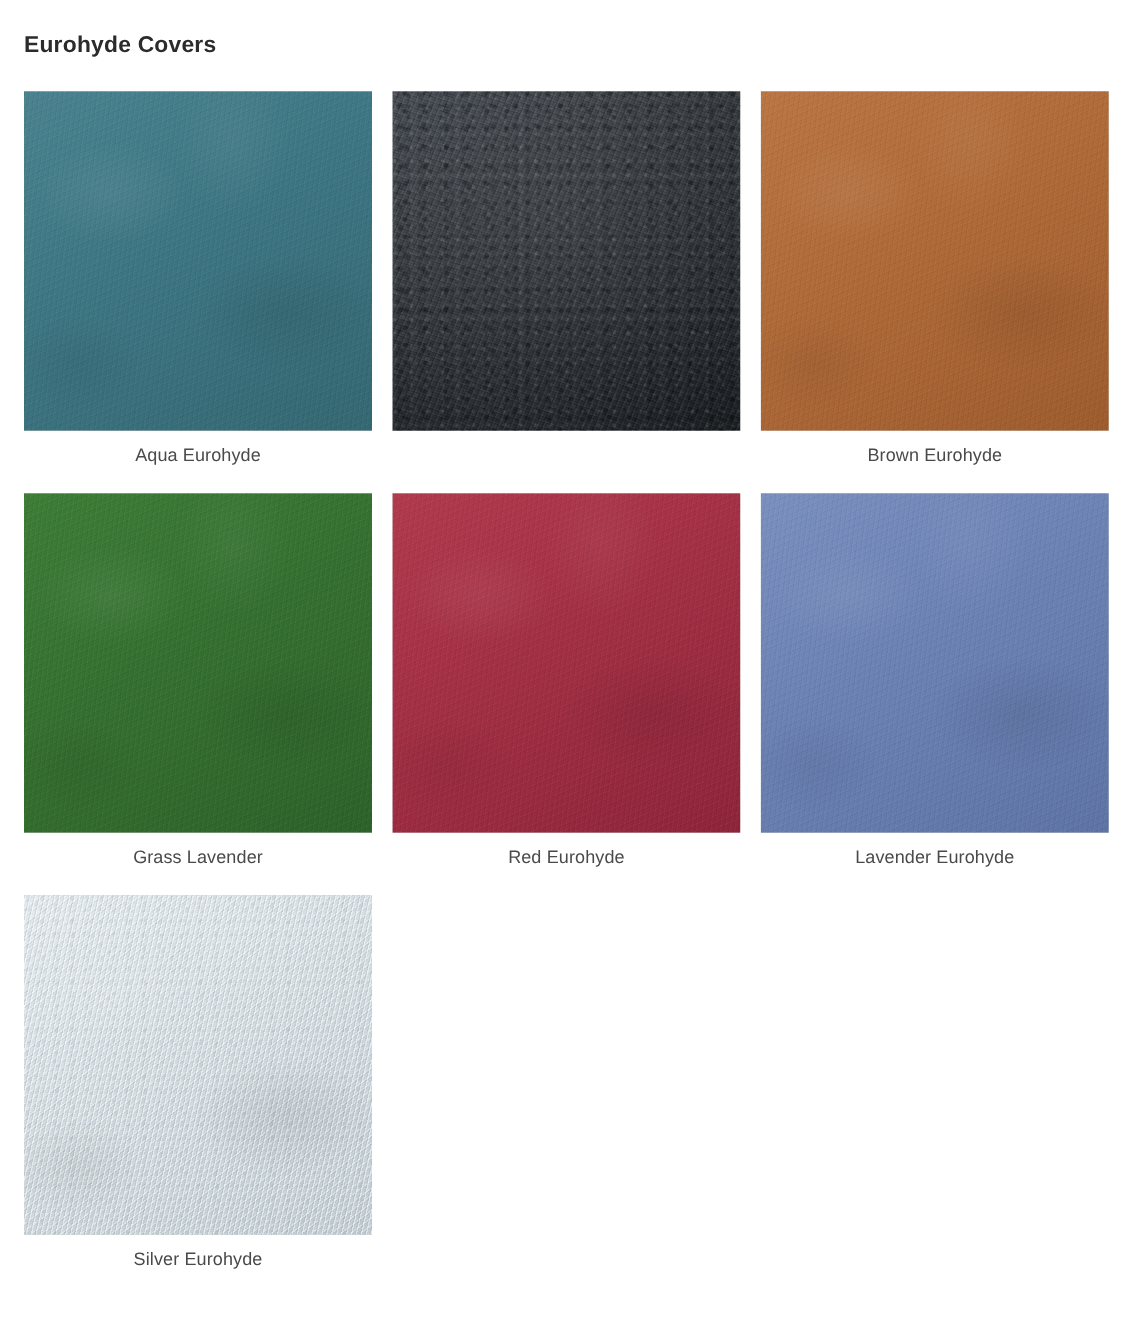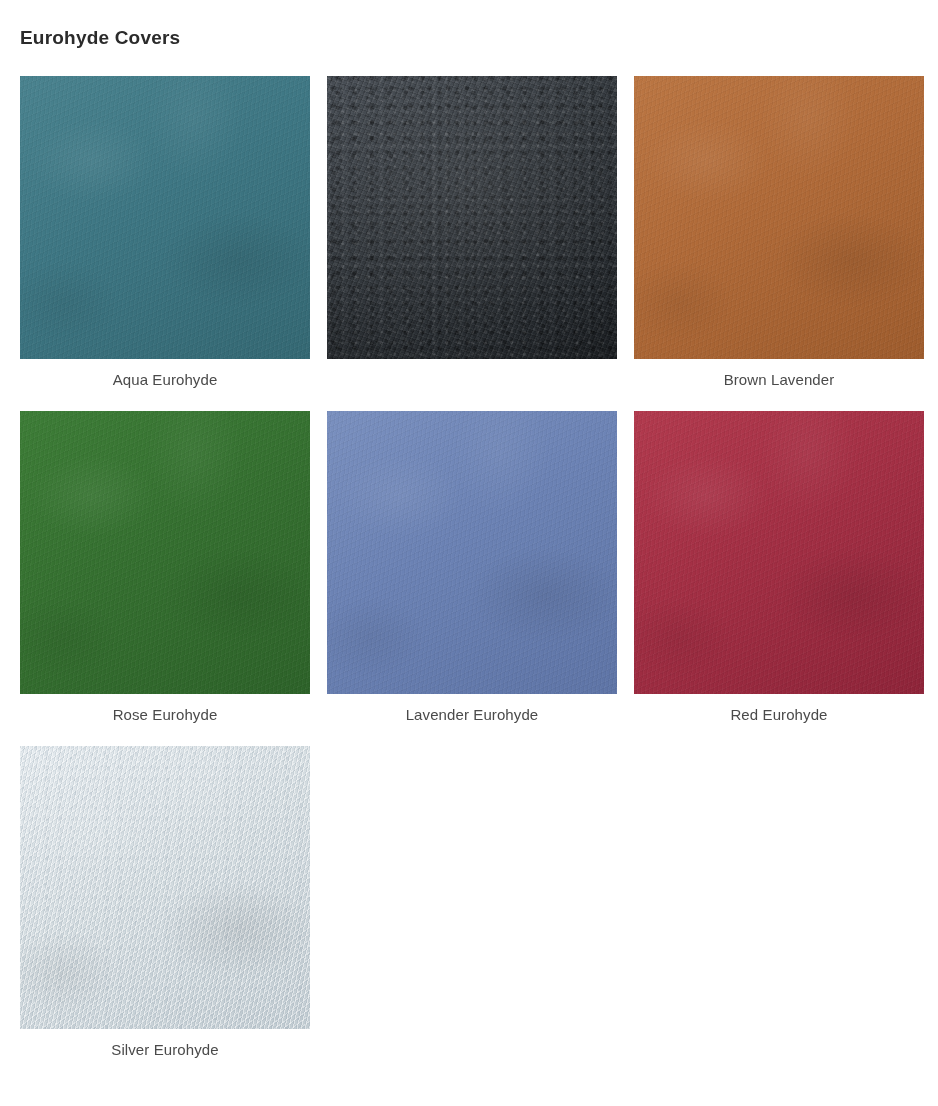--- a/index.html
+++ b/index.html
@@ -156,48 +156,48 @@
           <div class="tex tex-vignette-strong"></div>
         </div>
       </div>
       <div class="swatch-cell">
         <div class="swatch-tile">
           <div class="swatch-base" style="background: linear-gradient(150deg, rgb(187, 118, 67) 0%, rgb(176, 106, 56) 45%, rgb(158, 92, 45) 100%);"></div>
           <div class="tex tex-fine"></div>
           <div class="tex tex-mottle"></div>
           <div class="tex tex-vignette"></div>
         </div>
-        <div class="swatch-label">Brown Lavender</div>
+        <div class="swatch-label">Brown Eurohyde</div>
       </div>
       <div class="swatch-cell">
         <div class="swatch-tile">
           <div class="swatch-base" style="background: linear-gradient(150deg, rgb(61, 125, 55) 0%, rgb(53, 112, 48) 45%, rgb(45, 98, 41) 100%);"></div>
           <div class="tex tex-fine"></div>
           <div class="tex tex-mottle"></div>
           <div class="tex tex-vignette"></div>
         </div>
-        <div class="swatch-label">Rose Eurohyde</div>
+        <div class="swatch-label">Grass Lavender</div>
+      </div>
+      <div class="swatch-cell">
+        <div class="swatch-tile">
+          <div class="swatch-base" style="background: linear-gradient(150deg, rgb(178, 58, 78) 0%, rgb(163, 47, 68) 45%, rgb(142, 36, 57) 100%);"></div>
+          <div class="tex tex-fine"></div>
+          <div class="tex tex-mottle"></div>
+          <div class="tex tex-vignette"></div>
+        </div>
+        <div class="swatch-label">Red Eurohyde</div>
       </div>
       <div class="swatch-cell">
         <div class="swatch-tile">
           <div class="swatch-base" style="background: linear-gradient(150deg, rgb(122, 144, 191) 0%, rgb(107, 130, 180) 45%, rgb(94, 116, 166) 100%);"></div>
           <div class="tex tex-fine"></div>
           <div class="tex tex-mottle"></div>
           <div class="tex tex-vignette"></div>
         </div>
         <div class="swatch-label">Lavender Eurohyde</div>
-      </div>
-      <div class="swatch-cell">
-        <div class="swatch-tile">
-          <div class="swatch-base" style="background: linear-gradient(150deg, rgb(178, 58, 78) 0%, rgb(163, 47, 68) 45%, rgb(142, 36, 57) 100%);"></div>
-          <div class="tex tex-fine"></div>
-          <div class="tex tex-mottle"></div>
-          <div class="tex tex-vignette"></div>
-        </div>
-        <div class="swatch-label">Red Eurohyde</div>
       </div>
       <div class="swatch-cell">
         <div class="swatch-tile">
           <div class="swatch-base" style="background: linear-gradient(150deg, rgb(228, 234, 238) 0%, rgb(212, 220, 224) 45%, rgb(194, 204, 210) 100%);"></div>
           <div class="tex tex-crinkle"></div>
           <div class="tex tex-mottle"></div>
           <div class="tex tex-vignette"></div>
         </div>
         <div class="swatch-label">Silver Eurohyde</div>
       </div>

